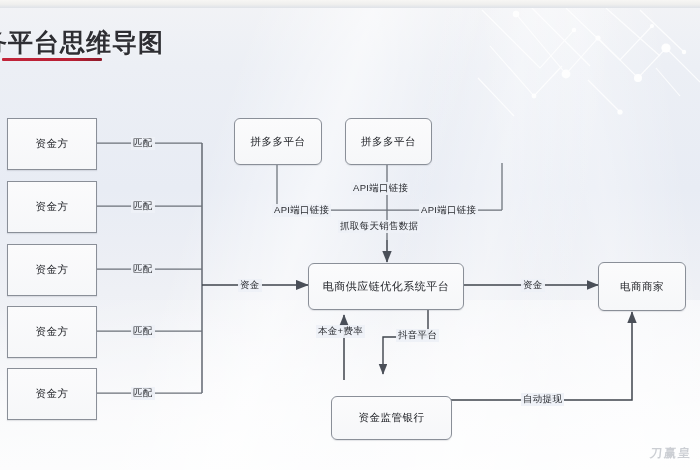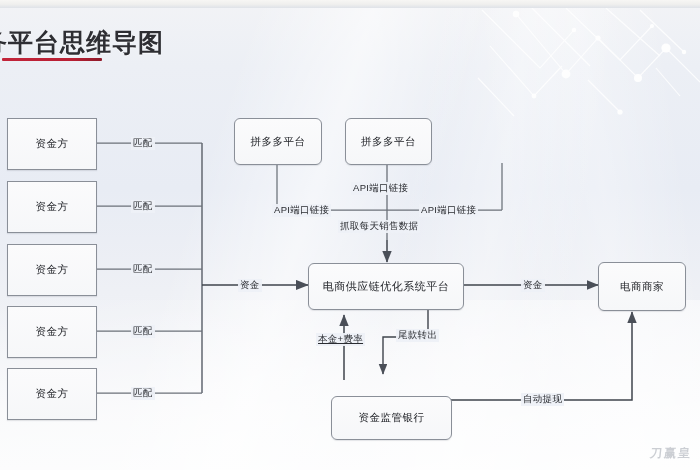--- a/index.html
+++ b/index.html
@@ -187,18 +187,18 @@
   <div class="node rounded" style="left:598px;top:262px;width:86px;height:47px;">
     <span class="lbl">电商商家</span>
   </div>
 
   <div class="wlabel pad" style="left:238px;top:279px;">资金</div>
   <div class="wlabel pad" style="left:351px;top:182px;">API端口链接</div>
   <div class="wlabel pad" style="left:272px;top:204px;">API端口链接</div>
   <div class="wlabel pad" style="left:419px;top:204px;">API端口链接</div>
   <div class="wlabel pad" style="left:338px;top:220px;">抓取每天销售数据</div>
   <div class="wlabel pad" style="left:521px;top:279px;">资金</div>
-  <div class="wlabel pad" style="left:316px;top:333px;text-decoration:underline;">本金+费率</div>
-  <div class="wlabel pad" style="left:396px;top:329px;">尾款转出</div>
+  <div class="wlabel pad" style="left:316px;top:325px;">本金+费率</div>
+  <div class="wlabel pad" style="left:396px;top:329px;">抖音平台</div>
   <div class="wlabel pad" style="left:521px;top:393px;">自动提现</div>
 
   <div class="watermark">刀赢皇</div>
 </div>
 
 </body></html>

